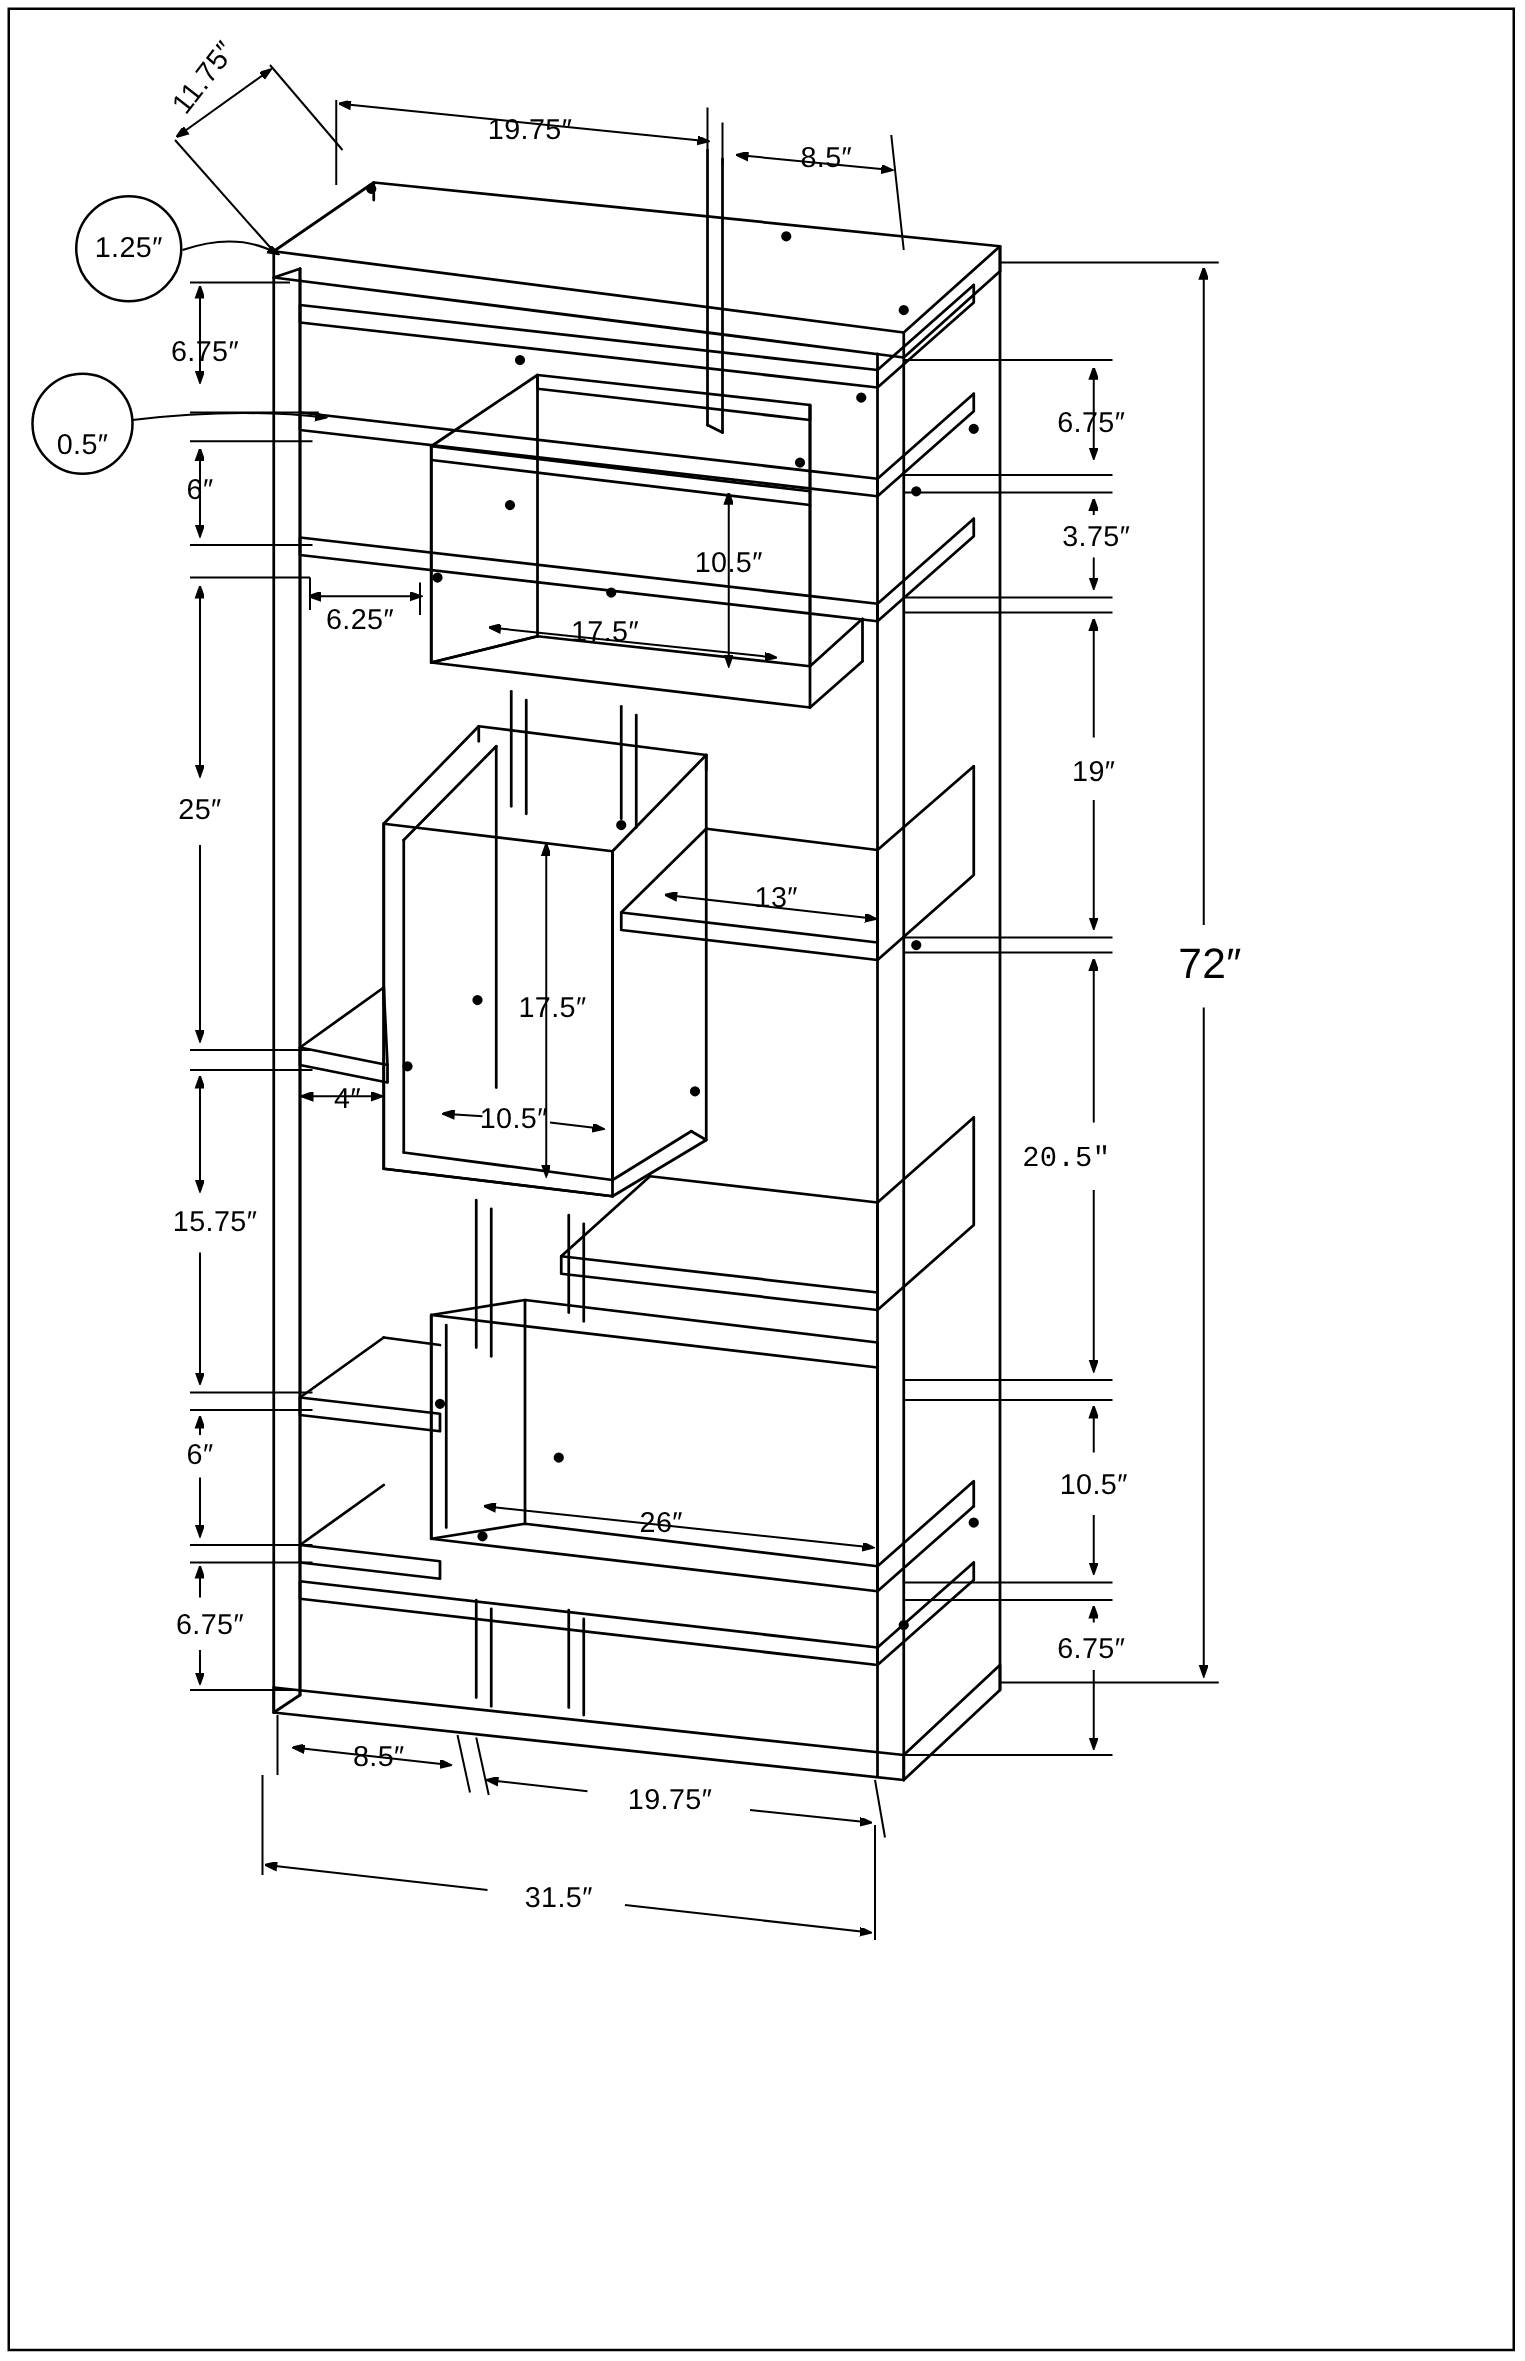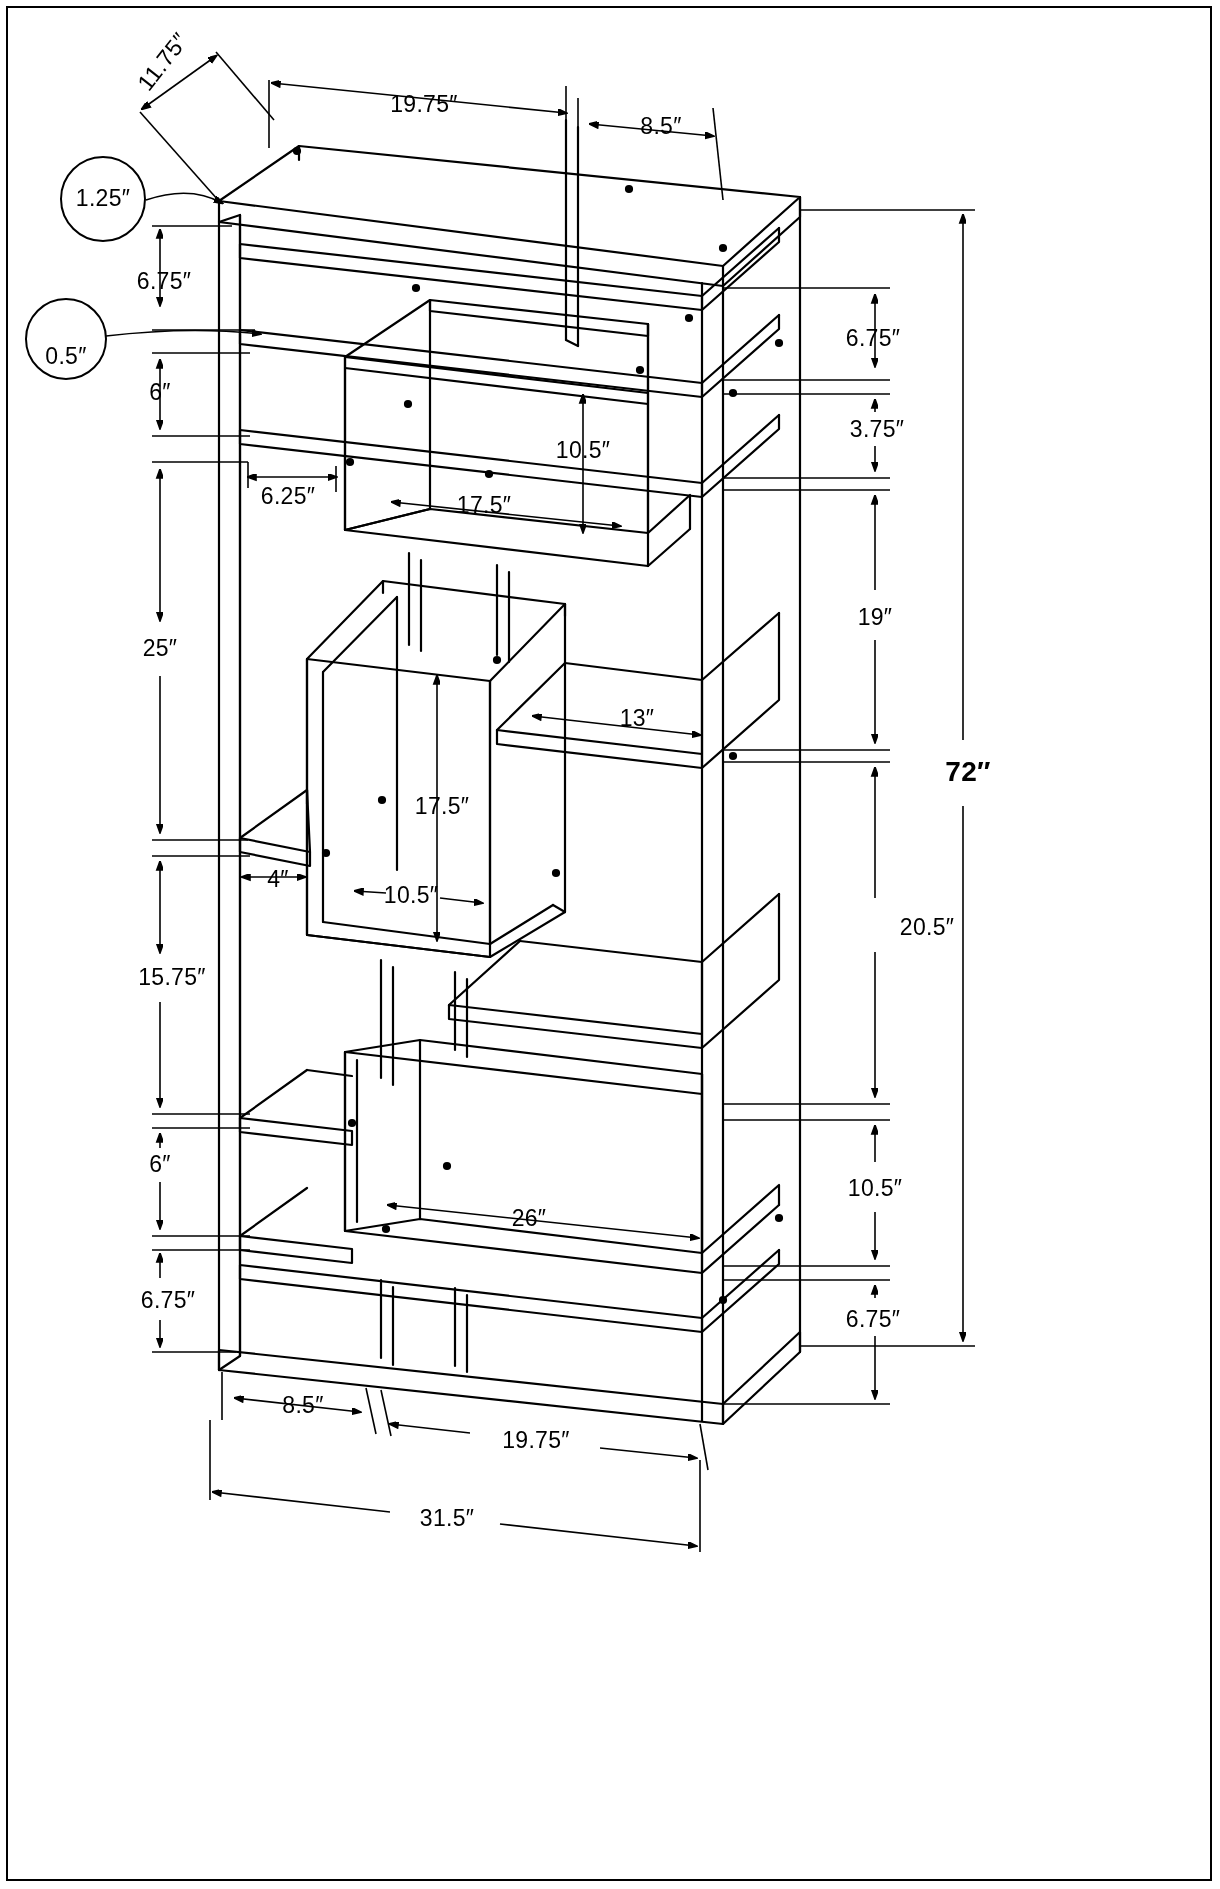--- a/index.html
+++ b/index.html
@@ -34,22 +34,21 @@
   .dim-label {
     position: absolute;
     font-family: "Liberation Sans", sans-serif;
     font-size: 23px;
     color: #000;
     white-space: nowrap;
     transform: translate(-50%, -50%);
     letter-spacing: 0.3px;
   }
   .dim-label.big {
-    font-size: 28px;
-    font-weight: bold;
+    font-size: 34px;
   }
   .dim-label.small {
     font-size: 23px;
   }
   .dim-label.rot {
     transform: translate(-50%, -50%) rotate(-52deg);
   }
 </style>
 </head>
 <body>
@@ -332,26 +331,26 @@
   <div class="dim-label" style="left:164px; top:281px;">6.75″</div>
   <div class="dim-label" style="left:66px;  top:356px;text-align:right;">0.5″</div>
   <div class="dim-label" style="left:160px; top:392px;">6″</div>
   <div class="dim-label" style="left:873px; top:338px;">6.75″</div>
   <div class="dim-label" style="left:877px; top:429px;text-align:center;">3.75″</div>
   <div class="dim-label small" style="left:288px; top:496px;">6.25″</div>
   <div class="dim-label" style="left:583px; top:450px;">10.5″</div>
   <div class="dim-label" style="left:484px; top:505px;">17.5″</div>
   <div class="dim-label" style="left:160px; top:648px;">25″</div>
   <div class="dim-label" style="left:875px; top:617px;">19″</div>
-  <div class="dim-label" style="left:637px; top:718px;">13″</div>
+  <div class="dim-label" style="left:621px; top:718px;">13″</div>
   <div class="dim-label" style="left:442px; top:806px;">17.5″</div>
   <div class="dim-label" style="left:278px; top:879px;">4″</div>
   <div class="dim-label" style="left:411px; top:895px;">10.5″</div>
   <div class="dim-label big" style="left:968px; top:772px;">72″</div>
-  <div class="dim-label" style="left:927px; top:927px;">20.5″</div>
+  <div class="dim-label" style="left:853px; top:927px;font-family:Liberation Mono, monospace;">20.5″</div>
   <div class="dim-label" style="left:172px; top:977px;">15.75″</div>
   <div class="dim-label" style="left:160px; top:1164px;">6″</div>
   <div class="dim-label" style="left:875px; top:1188px;">10.5″</div>
   <div class="dim-label" style="left:529px; top:1218px;">26″</div>
   <div class="dim-label" style="left:168px; top:1300px;">6.75″</div>
   <div class="dim-label" style="left:873px; top:1319px;">6.75″</div>
   <div class="dim-label" style="left:303px; top:1405px;">8.5″</div>
   <div class="dim-label" style="left:536px; top:1440px;">19.75″</div>
   <div class="dim-label" style="left:447px; top:1518px;">31.5″</div>
 

